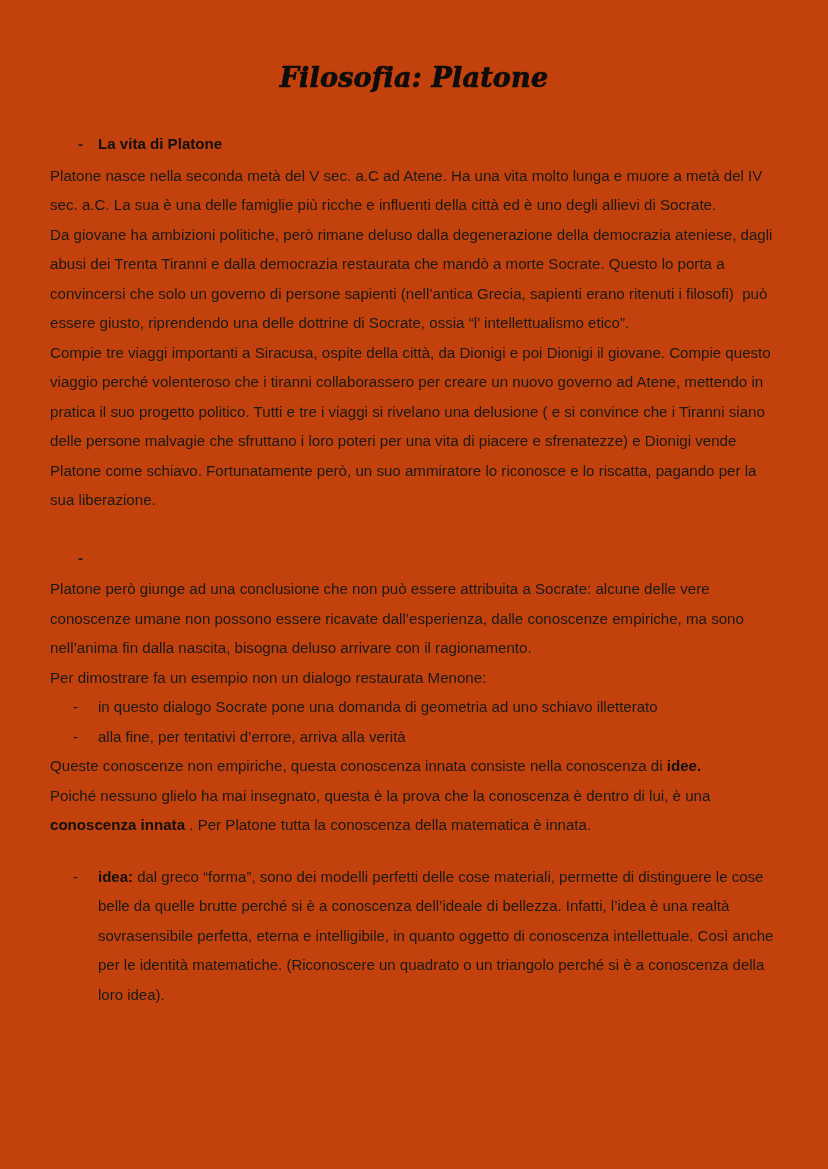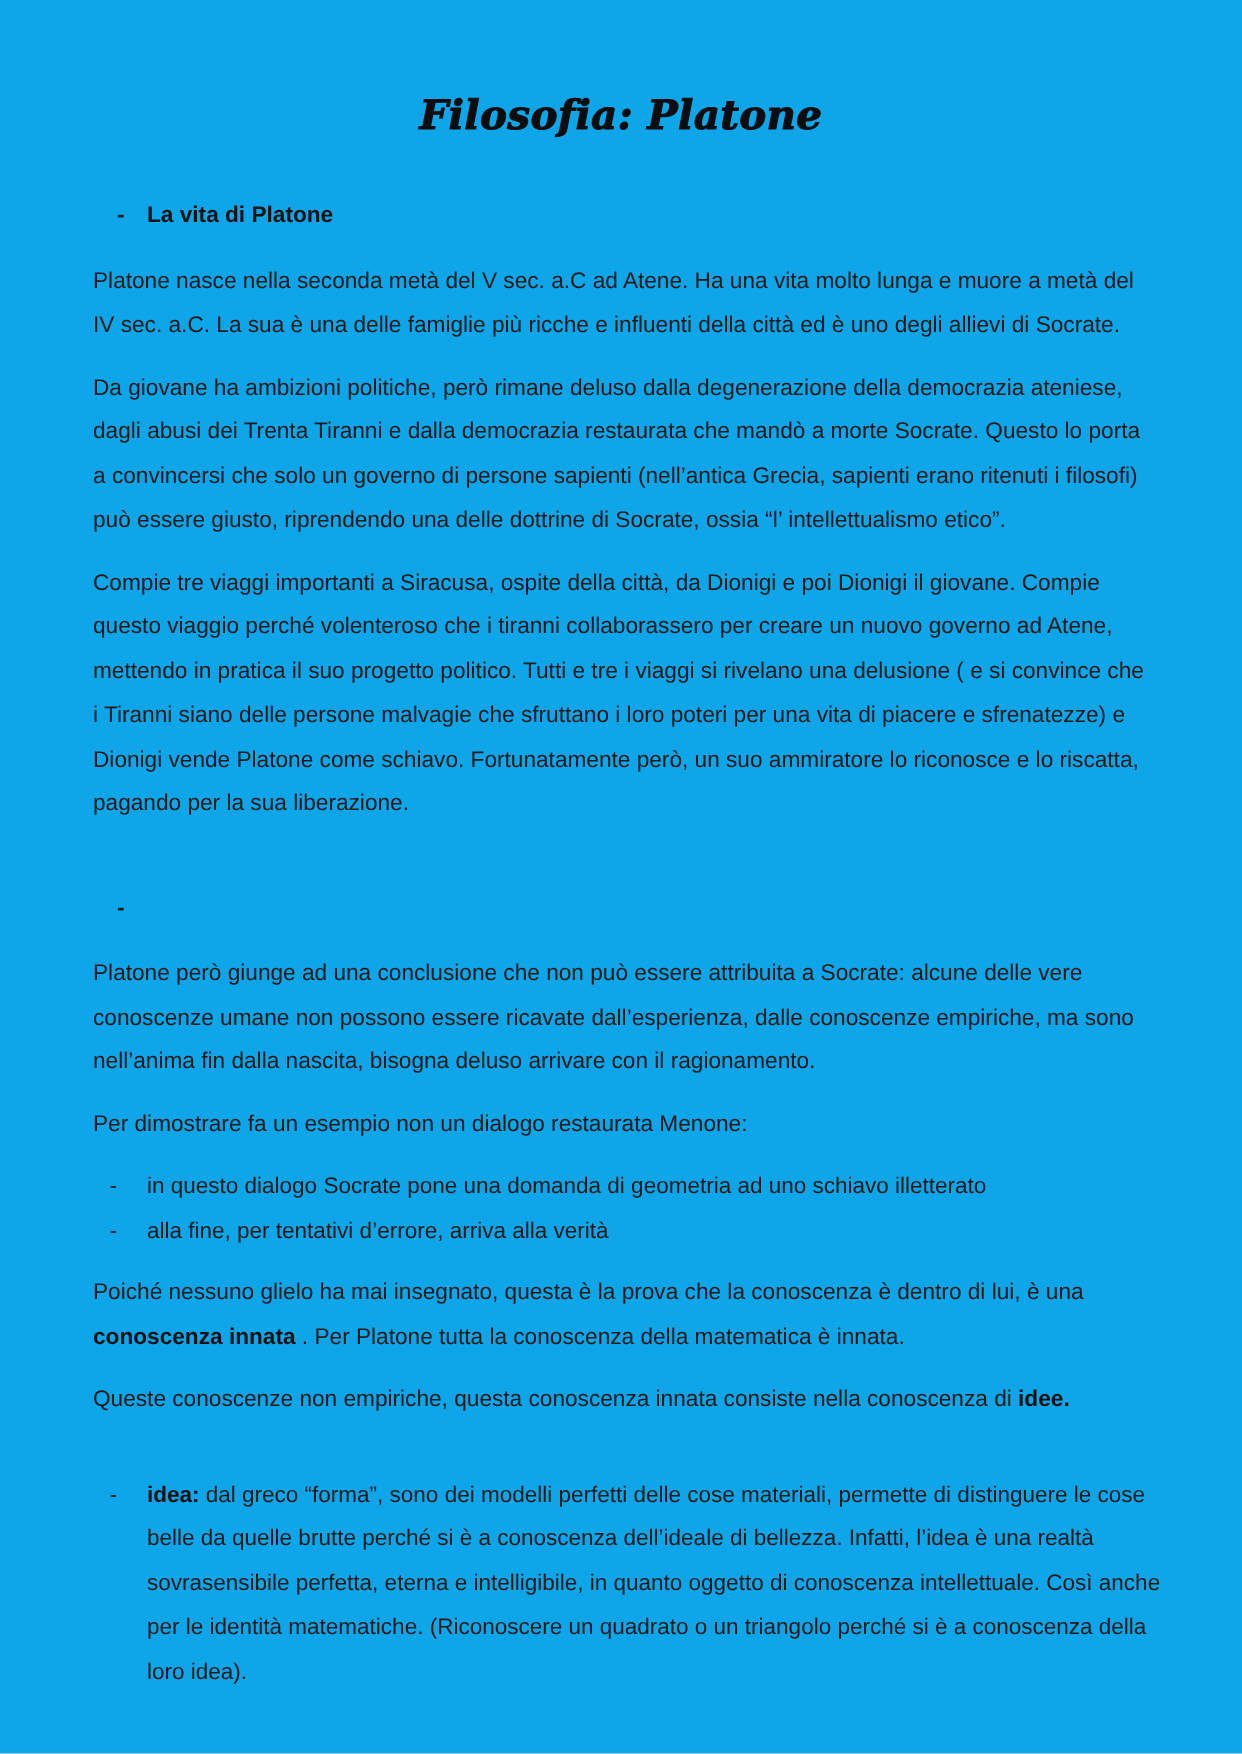--- a/index.html
+++ b/index.html
@@ -13,41 +13,41 @@
     font-family: "Liberation Sans", sans-serif;
     color: #1a1a1a;
     overflow: hidden;
   }
   .page {
     position: relative;
     width: 828px;
     height: 1169px;
     box-sizing: border-box;
     padding: 0;
-    background: #0ea5e9;
+    background: #c2410c;
   }
   .doc-title {
     text-align: center;
     margin: 0;
     padding-top: 62px;
     font-family: "DejaVu Serif", serif;
     font-size: 27px;
     font-weight: 700;
     font-style: italic;
     letter-spacing: 0.2px;
     color: #0d0d0d;
     -webkit-text-stroke: 0.7px #0d0d0d;
   }
   .body-wrap {
     margin-top: 30px;
     padding-left: 50px;
     padding-right: 49px;
   }
   p.para {
-    margin: 12px;
+    margin: 0;
     font-size: 15.1px;
     line-height: 29.5px;
     color: #1a1a1a;
     text-align: left;
     white-space: pre-wrap;
   }
   .section-head {
     display: flex;
     margin: 0;
     padding-top: 6px;
@@ -123,23 +123,23 @@
 
     <div class="bullet">
       <span class="dash">-</span>
       <span class="btext">in questo dialogo Socrate pone una domanda di geometria ad uno schiavo illetterato</span>
     </div>
     <div class="bullet">
       <span class="dash">-</span>
       <span class="btext">alla fine, per tentativi d’errore, arriva alla verità</span>
     </div>
 
+    <p class="para"><span>Queste conoscenze non empiriche, questa conoscenza innata consiste nella conoscenza di </span><b>idee.</b></p>
+
     <p class="para"><span>Poiché nessuno glielo ha mai insegnato, questa è la prova che la conoscenza è dentro di lui, è una </span><b>conoscenza innata</b><span> . Per Platone tutta la conoscenza della matematica è innata.</span></p>
-
-    <p class="para"><span>Queste conoscenze non empiriche, questa conoscenza innata consiste nella conoscenza di </span><b>idee.</b></p>
 
     <div class="spacer-md"></div>
 
     <div class="bullet">
       <span class="dash">-</span>
       <span class="btext"><b>idea:</b><span> dal greco “forma”, sono dei modelli perfetti delle cose materiali, permette di distinguere le cose belle da quelle brutte perché si è a conoscenza dell’ideale di bellezza. Infatti, l’idea è una realtà sovrasensibile perfetta, eterna e intelligibile, in quanto oggetto di conoscenza intellettuale. Così anche per le identità matematiche. (Riconoscere un quadrato o un triangolo perché si è a conoscenza della loro idea).</span></span>
     </div>
 
     <div class="spacer-md"></div>
 

